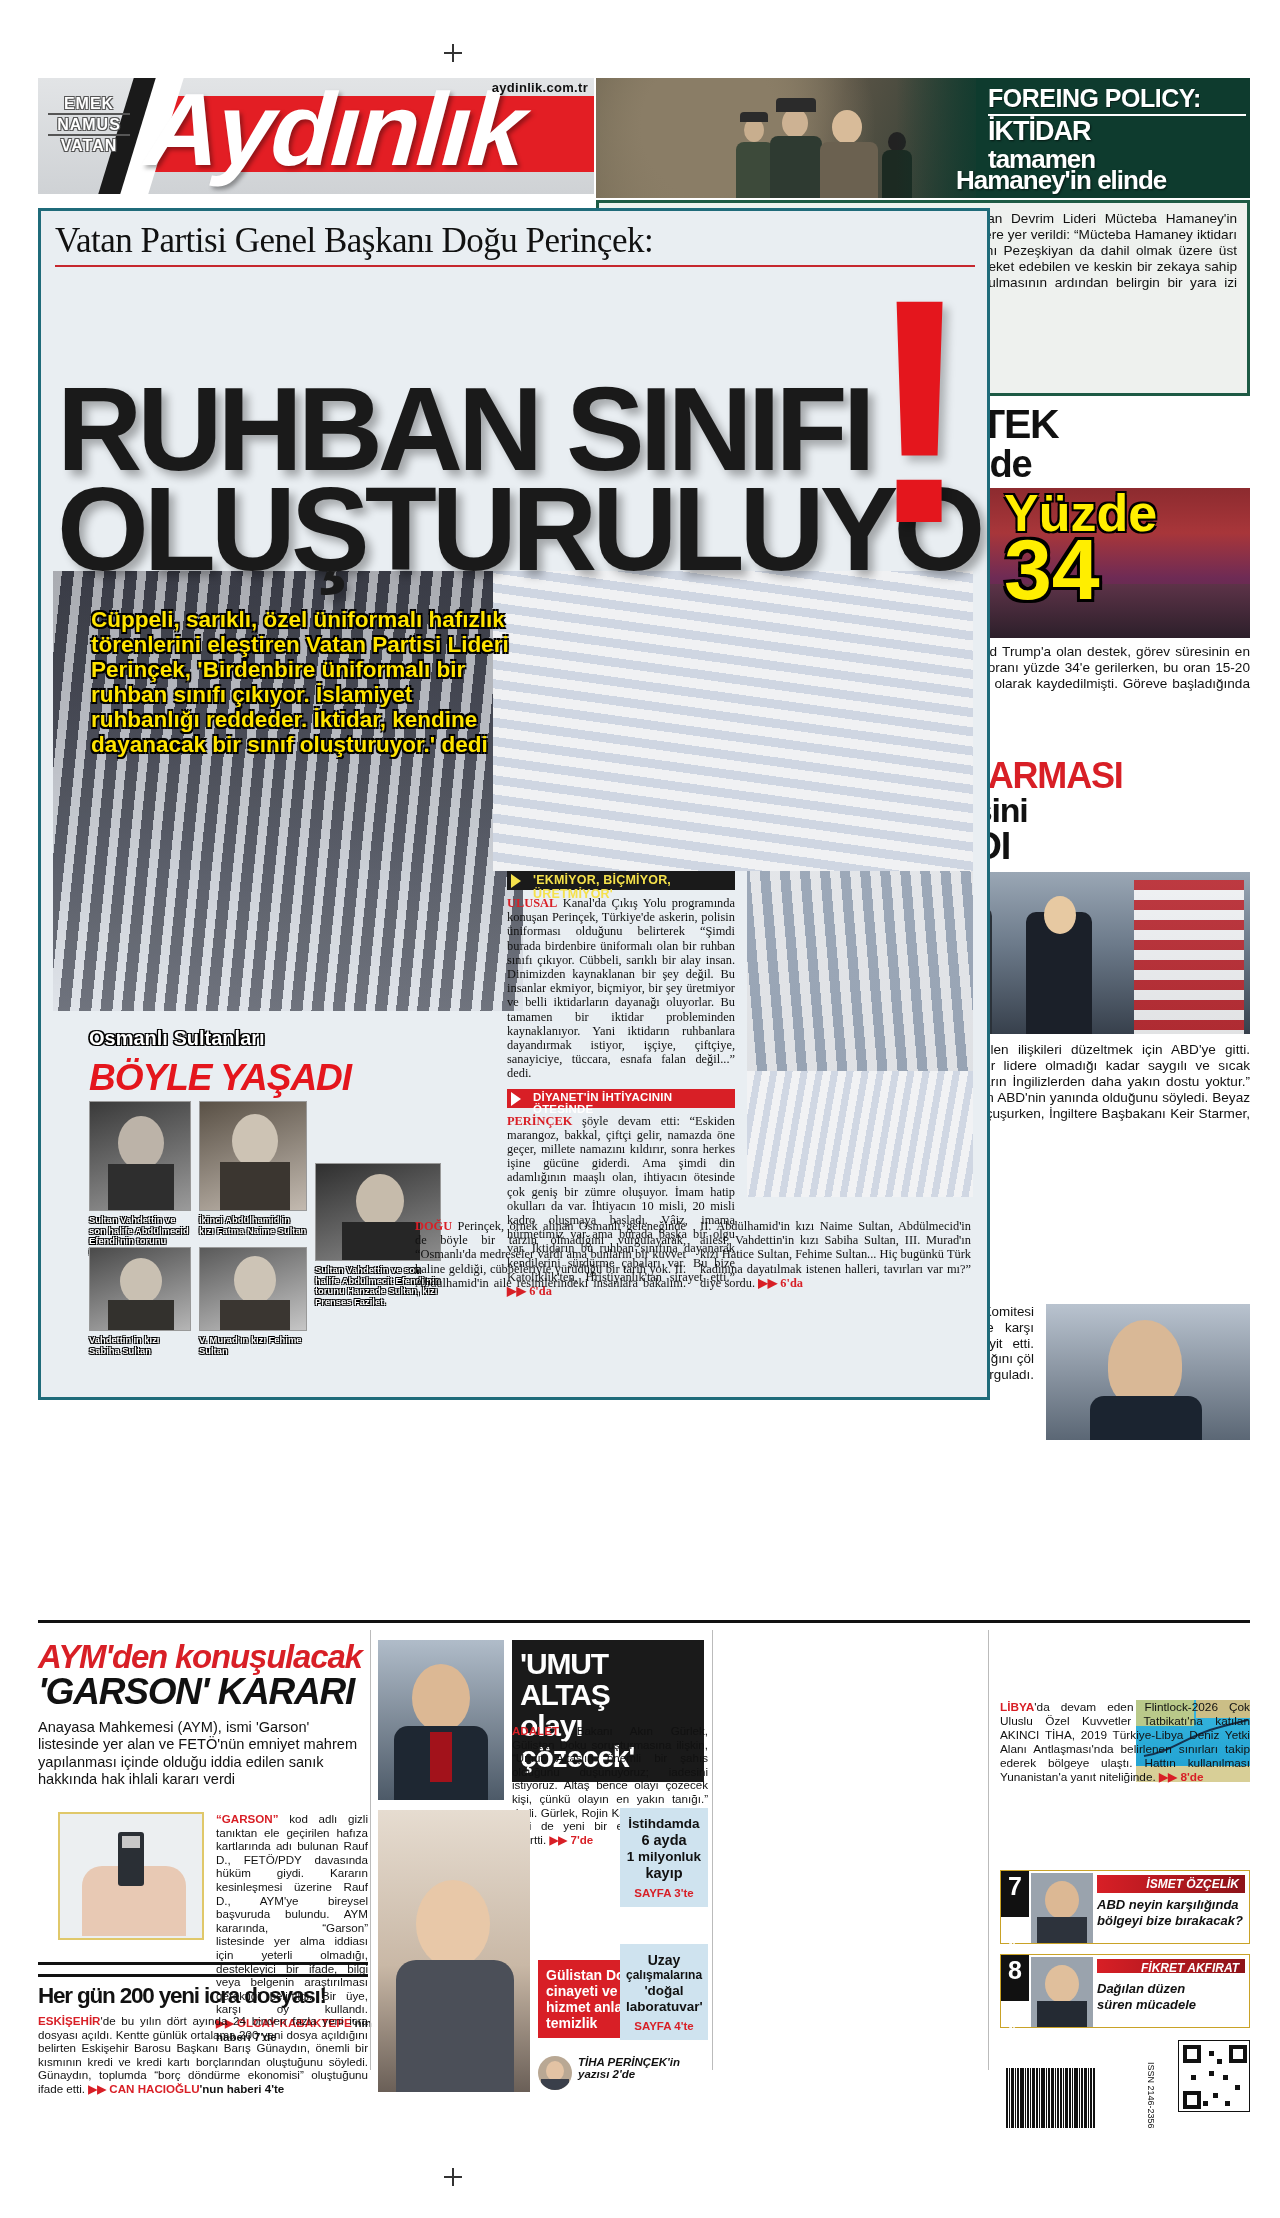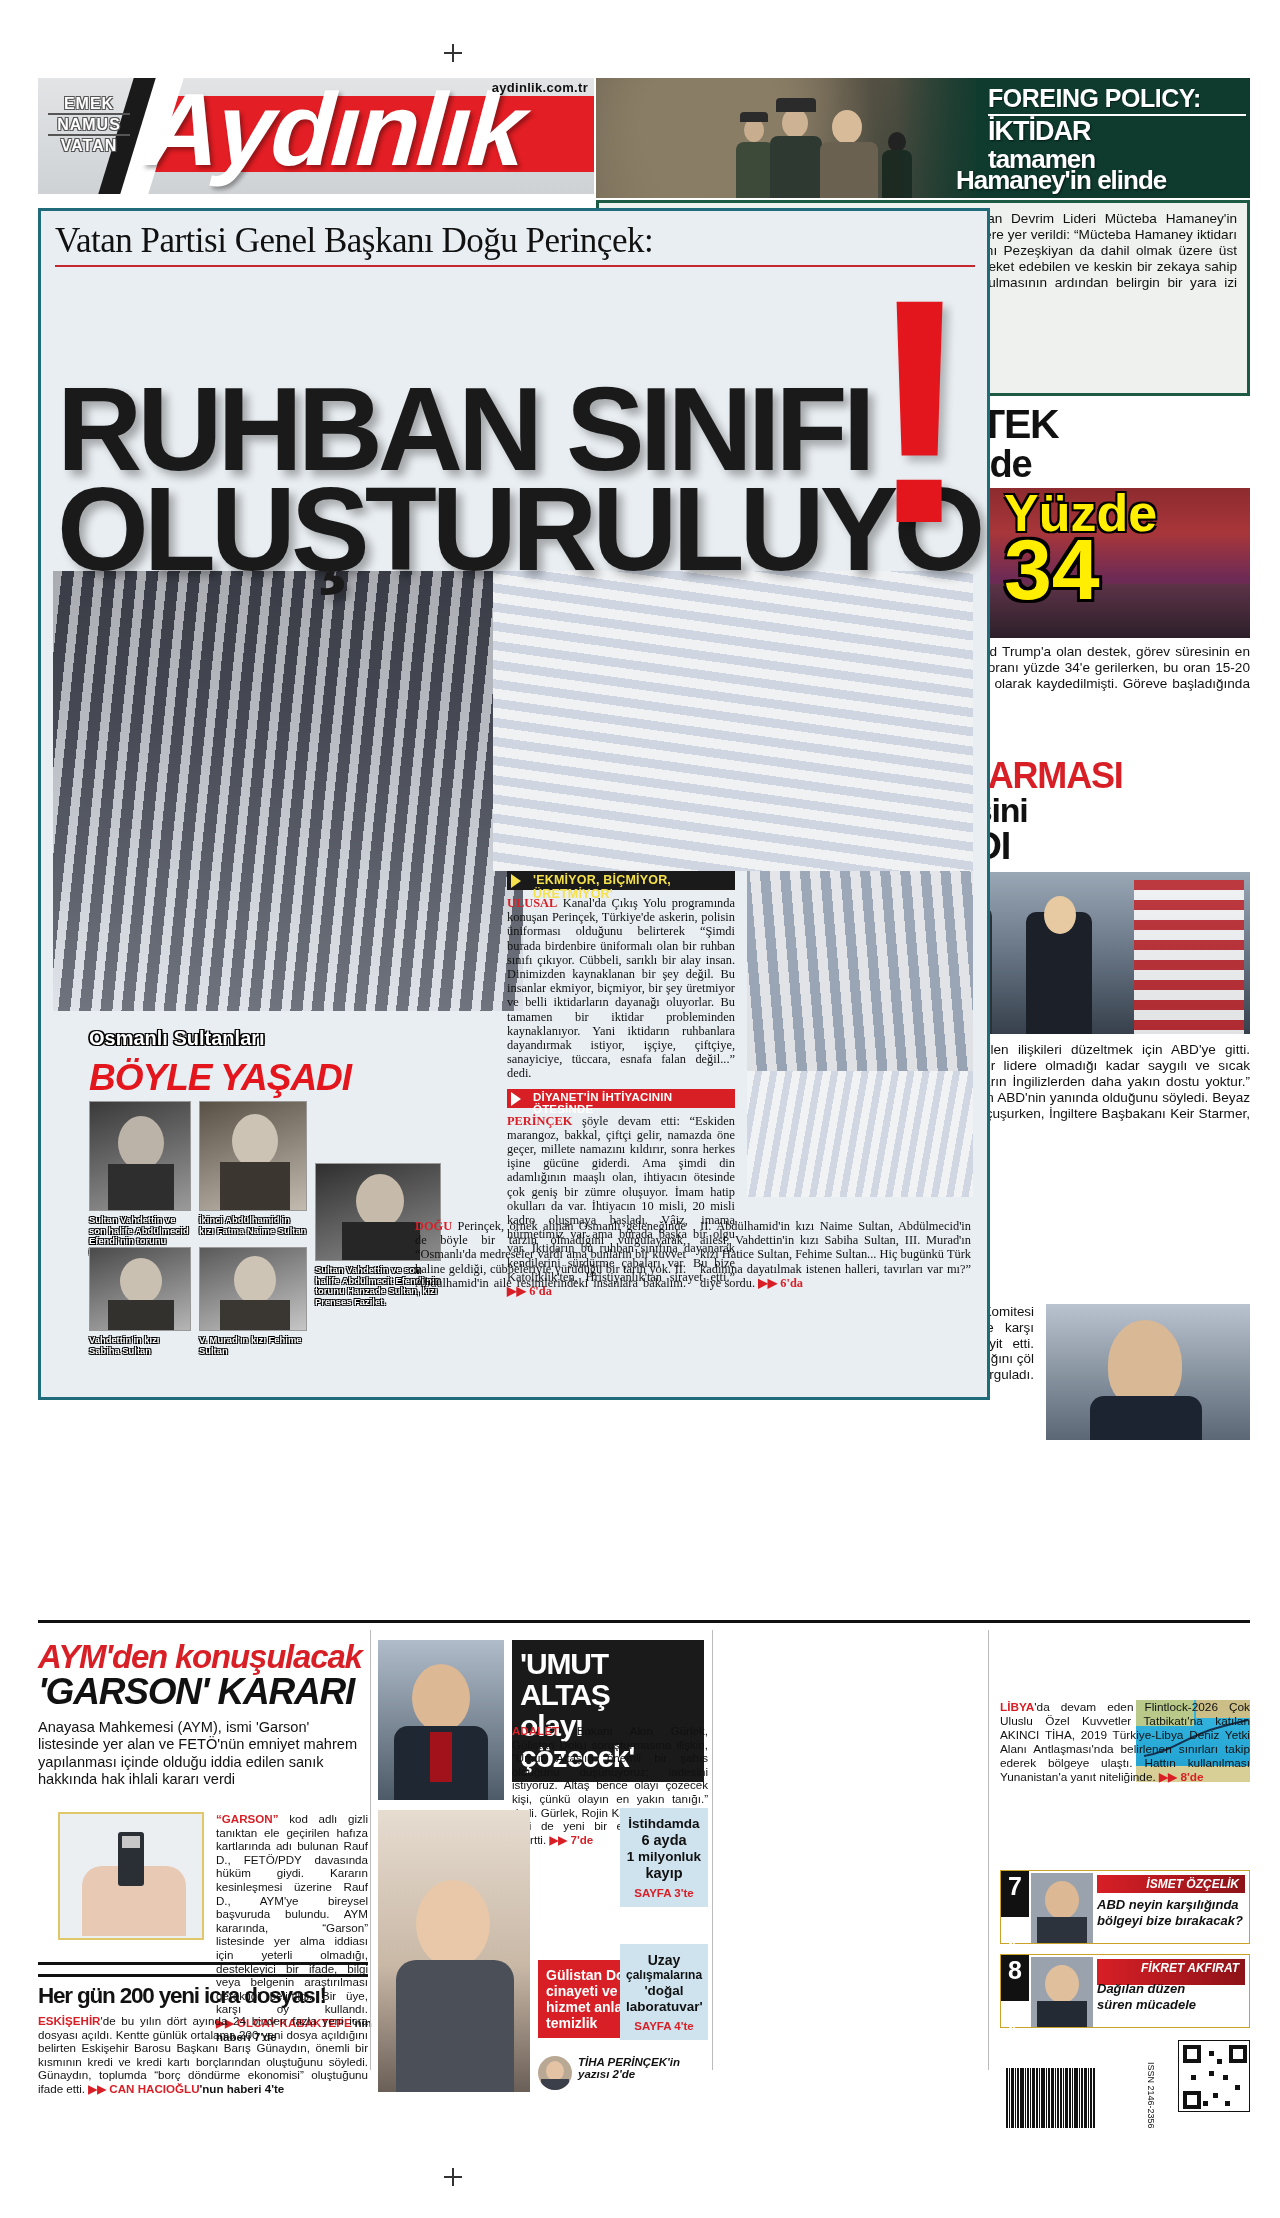--- a/index.html
+++ b/index.html
@@ -291,20 +291,21 @@
       <div class="kicker-rule"></div>
     </div>
 
     <div class="photo-crowd" style="left:12px;top:360px;width:470px;height:440px;opacity:.95;"></div>
     <div class="photo-mosque" style="left:452px;top:360px;width:480px;height:300px;"></div>
 
     <div class="big2">RUHBAN SINIFI</div>
     <div class="big3">OLUŞTURULUYOR</div>
     <div class="bang" style="right:14px;top:50px;">!</div>
 
+    <div class="lead-yellow">Cüppeli, sarıklı, özel üniformalı hafızlık törenlerini eleştiren Vatan Partisi Lideri Perinçek, 'Birdenbire üniformalı bir ruhban sınıfı çıkıyor. İslamiyet ruhbanlığı reddeder. İktidar, kendine dayanacak bir sınıf oluşturuyor.' dedi</div>
 
     <div class="osm-title">Osmanlı Sultanları</div>
     <div class="osm-sub">BÖYLE YAŞADI</div>
 
     <div class="pbox" style="left:48px;top:890px;width:102px;height:110px;">
       <div class="ph" style="background:linear-gradient(160deg,#3a3a3a,#9a9a9a);"></div>
       <div style="position:absolute;left:28px;top:14px;width:46px;height:54px;border-radius:50%;background:#bcb3a8;"></div>
       <div style="position:absolute;left:18px;top:62px;width:66px;height:48px;background:#2e2e2e;"></div>
     </div>
     <div class="pcap" style="left:48px;top:1004px;width:102px;">Sultan Vahdettin ve son halife Abdülmecid Efendi'nin torunu Neslişah Sultan</div>
@@ -482,21 +483,21 @@
     </div>
   </div>
 
   <div class="sayfa-box" style="left:1000px;top:1954px;width:250px;height:74px;">
     <div class="sayfa-num">8</div>
     <div class="sayfa-word" style="top:74px;left:6px;">Sayfa</div>
     <div style="position:absolute;left:30px;top:2px;width:62px;height:70px;overflow:hidden;background:#9aa3ad;">
       <div style="position:absolute;left:14px;top:8px;width:34px;height:38px;border-radius:50%;background:#e0bf9c;"></div>
       <div style="position:absolute;left:6px;top:44px;width:50px;height:28px;background:#242a33;"></div>
     </div>
-    <div style="position:absolute;left:96px;top:4px;right:4px;height:26px;
+    <div style="position:absolute;left:96px;top:4px;right:4px;height:14px;
          background:linear-gradient(90deg,#d81f26,#8d1318);padding-left:44px;">
       <div style="position:absolute;right:6px;top:2px;color:#fff;font-size:12px;font-weight:bold;font-style:italic;">FİKRET AKFIRAT</div>
     </div>
     <div style="position:absolute;left:96px;top:26px;right:4px;">
       <div style="font-size:13px;font-weight:bold;font-style:italic;color:#111;line-height:16px;">Dağılan düzen</div>
       <div style="font-size:13px;font-weight:bold;font-style:italic;color:#111;line-height:16px;">süren mücadele</div>
     </div>
   </div>
 
   <div class="barcode" style="left:1006px;top:2054px;width:146px;height:74px;">

